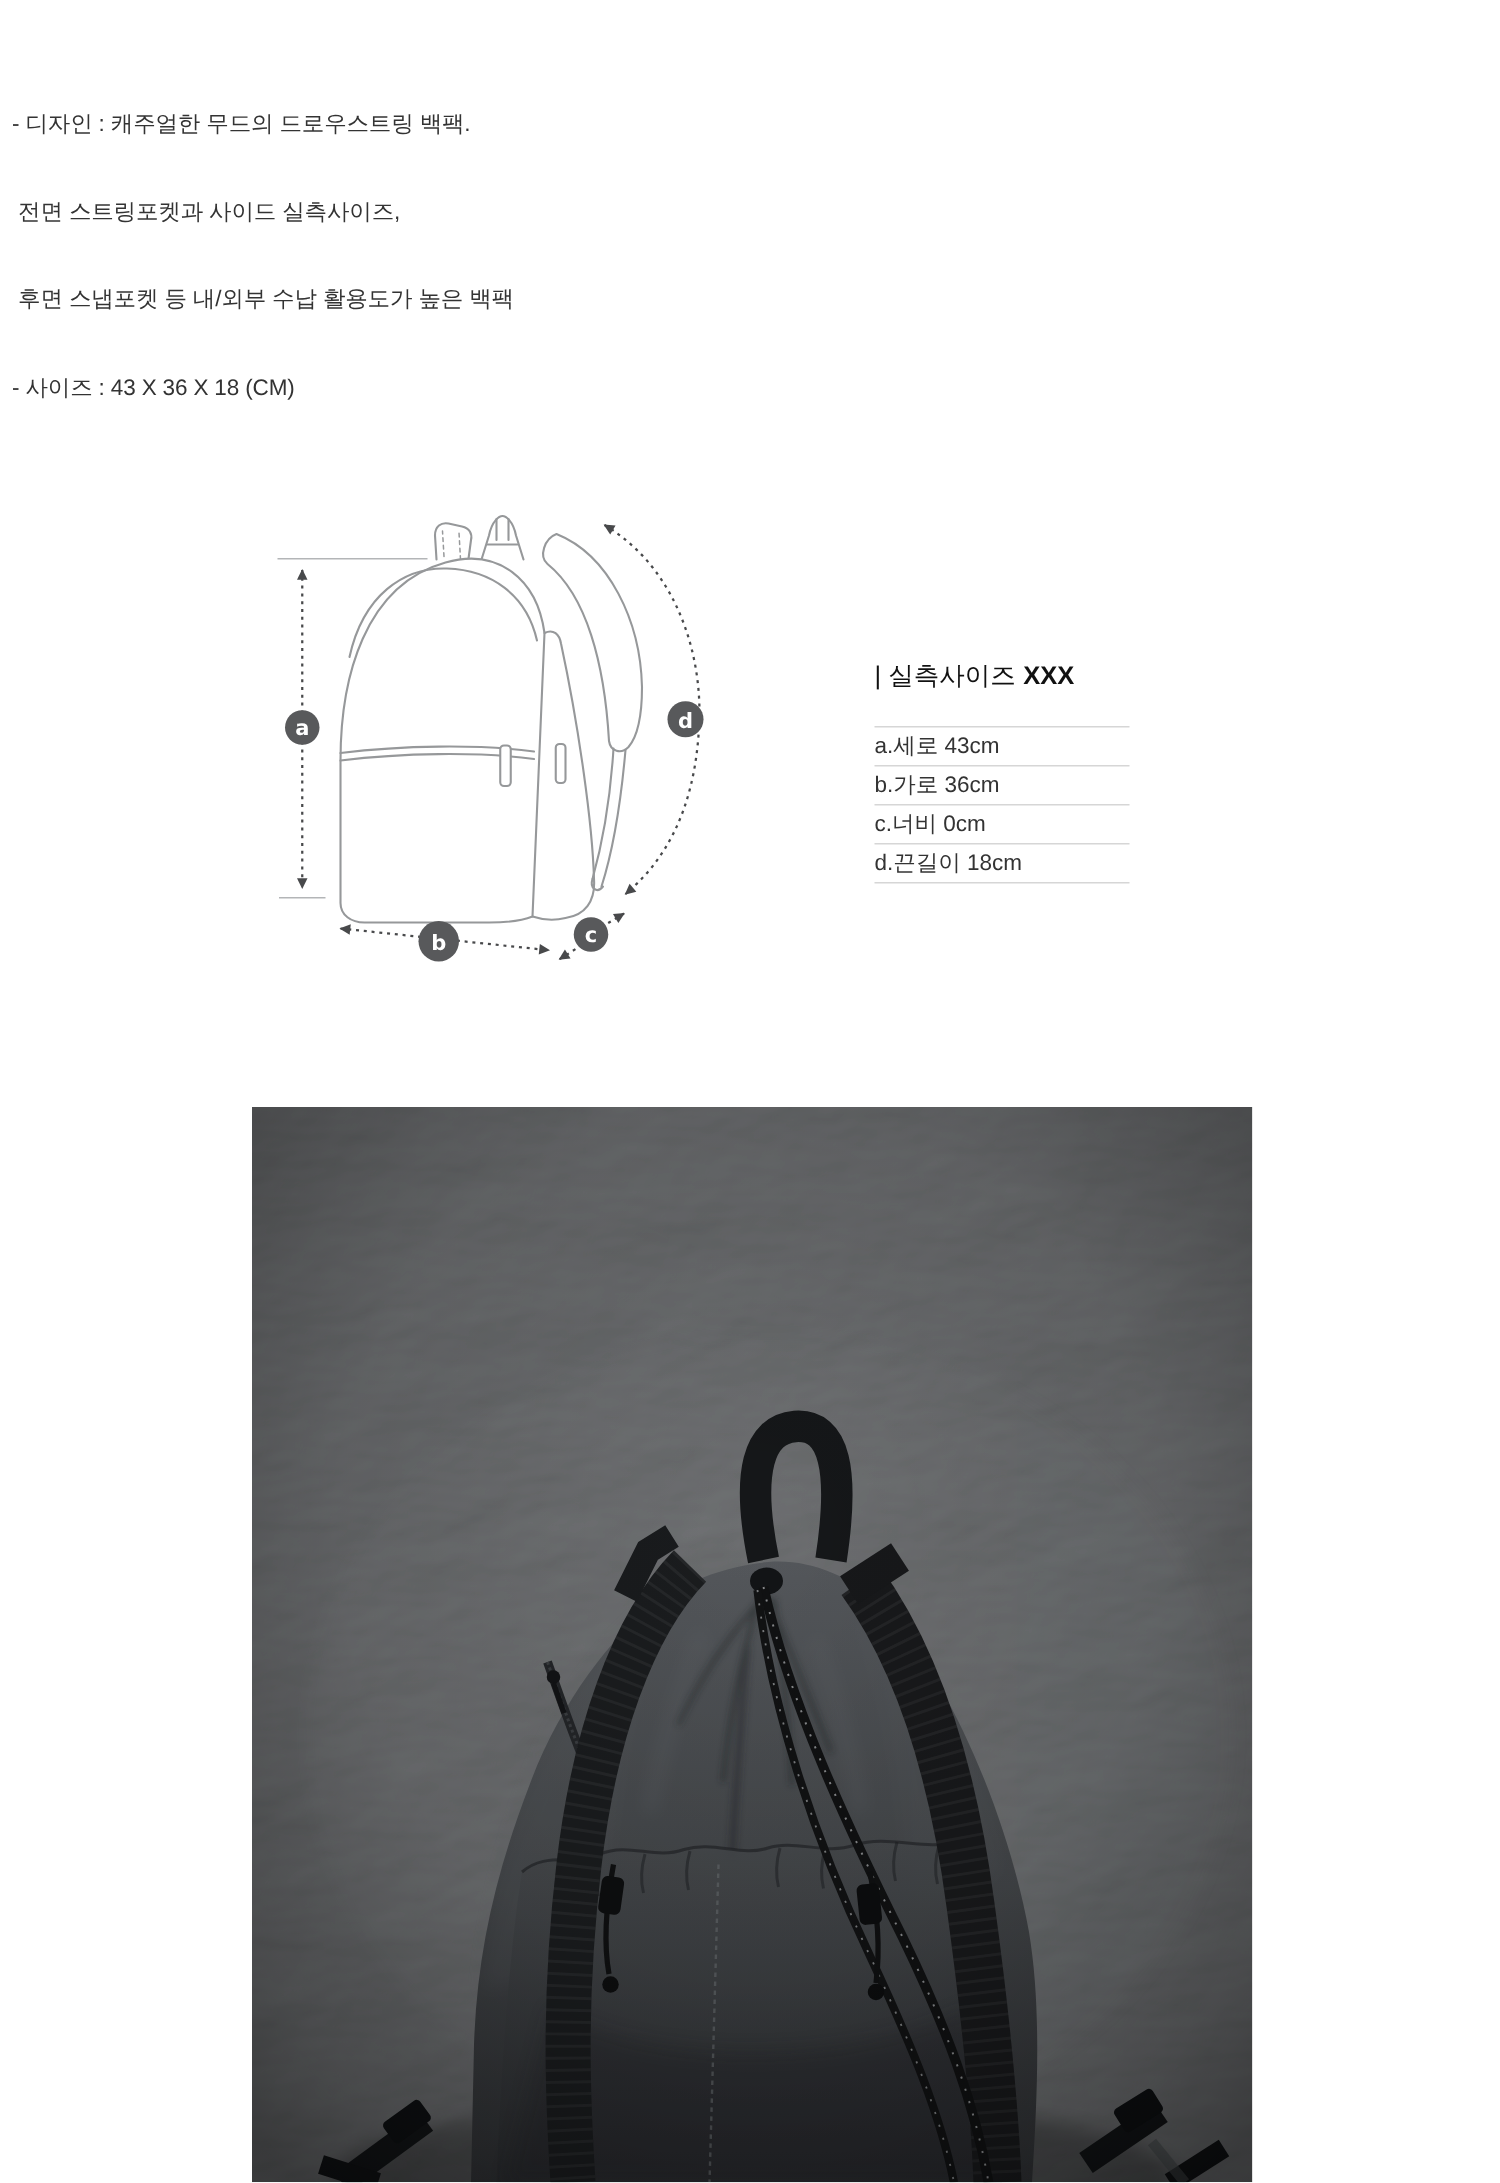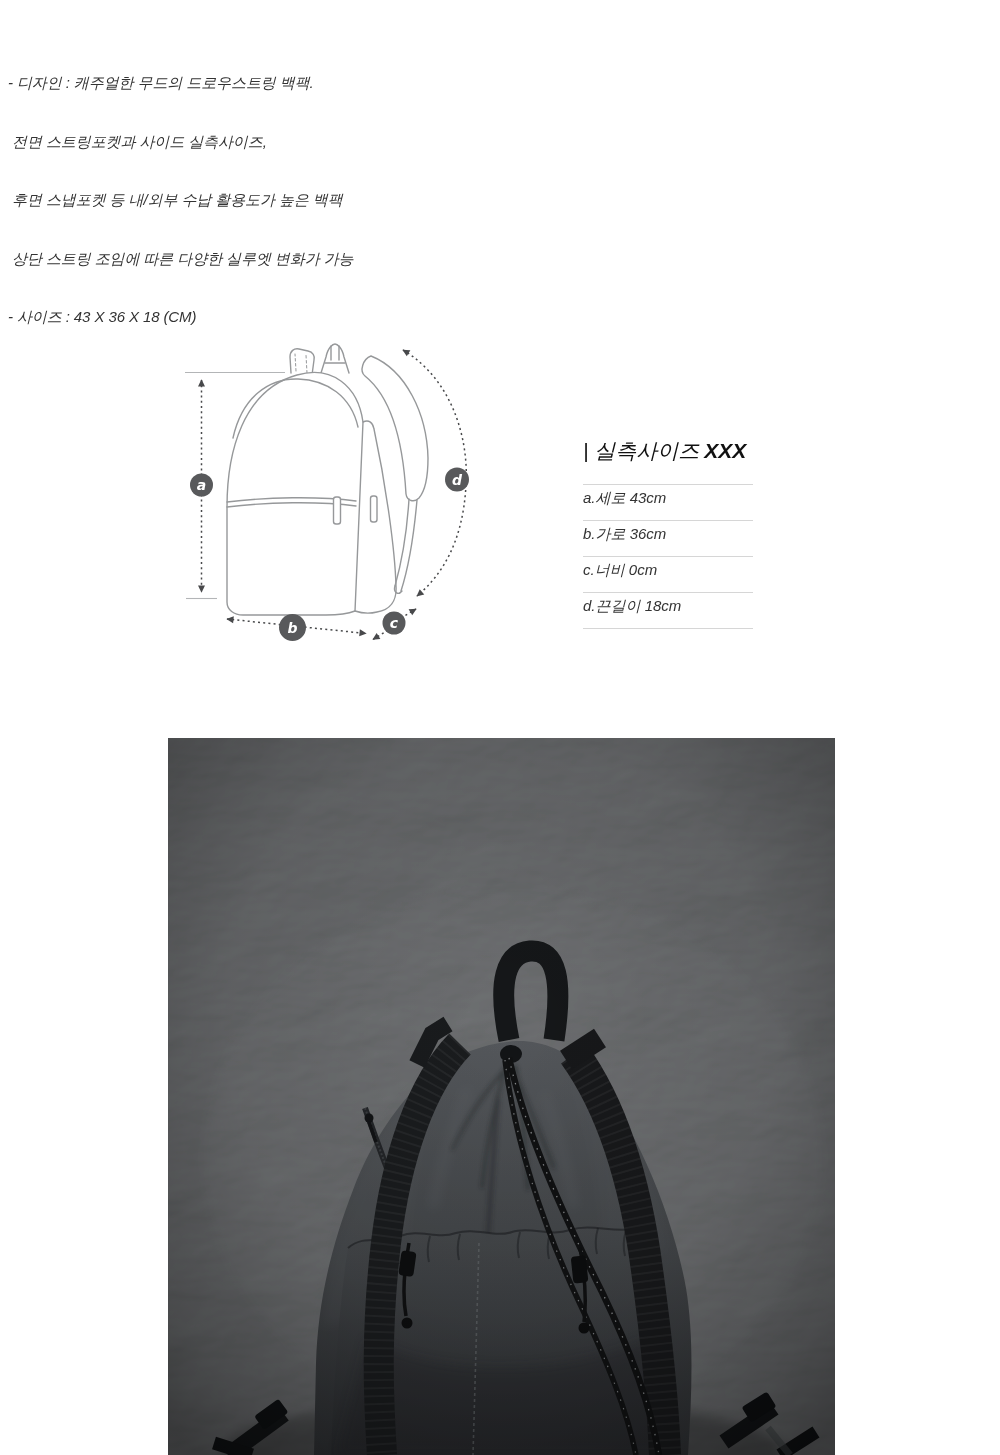--- a/index.html
+++ b/index.html
@@ -1,52 +1,50 @@
 <!DOCTYPE html>
 <html><head>
 <meta charset="utf-8">
 <style>
   html,body{margin:0;padding:0;background:#ffffff;}
   .page{
     position:relative;width:904px;height:1455px;background:#ffffff;overflow:hidden;
     font-family:"Liberation Sans","DejaVu Sans",sans-serif;
-    font-style:italic;
   }
   
   .desc{
     position:absolute;left:8px;top:34px;
     font-size:15px;line-height:19.5px;color:#333;
     white-space:pre;letter-spacing:-0.1px;
   }
   
   .diagram{position:absolute;left:170px;top:330px;width:320px;height:330px;}
   .diagram svg{display:block;width:320px;height:330px;}
   
   .size-chart{position:absolute;left:583px;top:441px;width:170px;color:#333;}
-  .sc-title{font-size:21px;color:#111;line-height:19px;}
+  .sc-title{font-size:17px;color:#111;line-height:19px;}
   .sc-title b{margin-left:5px;font-weight:700;}
   .sc-table{margin-top:24px;border-top:1px solid #d6d6d6;}
   .sc-row{
-    font-size:15px;line-height:20px;padding:3px 0 12px;
+    font-size:15px;line-height:20px;padding:3px 0 2px;
     border-bottom:1px solid #d6d6d6;color:#333;
   }
   
   .photo{position:absolute;left:168px;top:738px;width:667px;height:717px;overflow:hidden;}
   .photo svg{display:block;width:667px;height:717px;}
 </style>
 </head>
 <body>
 
 <div class="page">
 
   <div class="desc">
     <div>- 디자인 : 캐주얼한 무드의 드로우스트링 백팩.</div>
     <div> 전면 스트링포켓과 사이드 실측사이즈,</div>
     <div> 후면 스냅포켓 등 내/외부 수납 활용도가 높은 백팩</div>
-    <div> 상단 스트링 조임에 따른 다양한 실루엣 변화가 가능</div>
     <div>- 사이즈 : 43 X 36 X 18 (CM)</div>
   </div>
 
   <div class="diagram">
     <svg viewBox="0 0 320 330">
       <defs>
         <marker id="ah" markerUnits="userSpaceOnUse" markerWidth="9" markerHeight="9" viewBox="0 0 9 9" refX="7.5" refY="4.5" orient="auto-start-reverse">
           <path d="M1,1 L8.2,4.5 L1,8 Z" fill="#48494b"></path>
         </marker>
       </defs>

